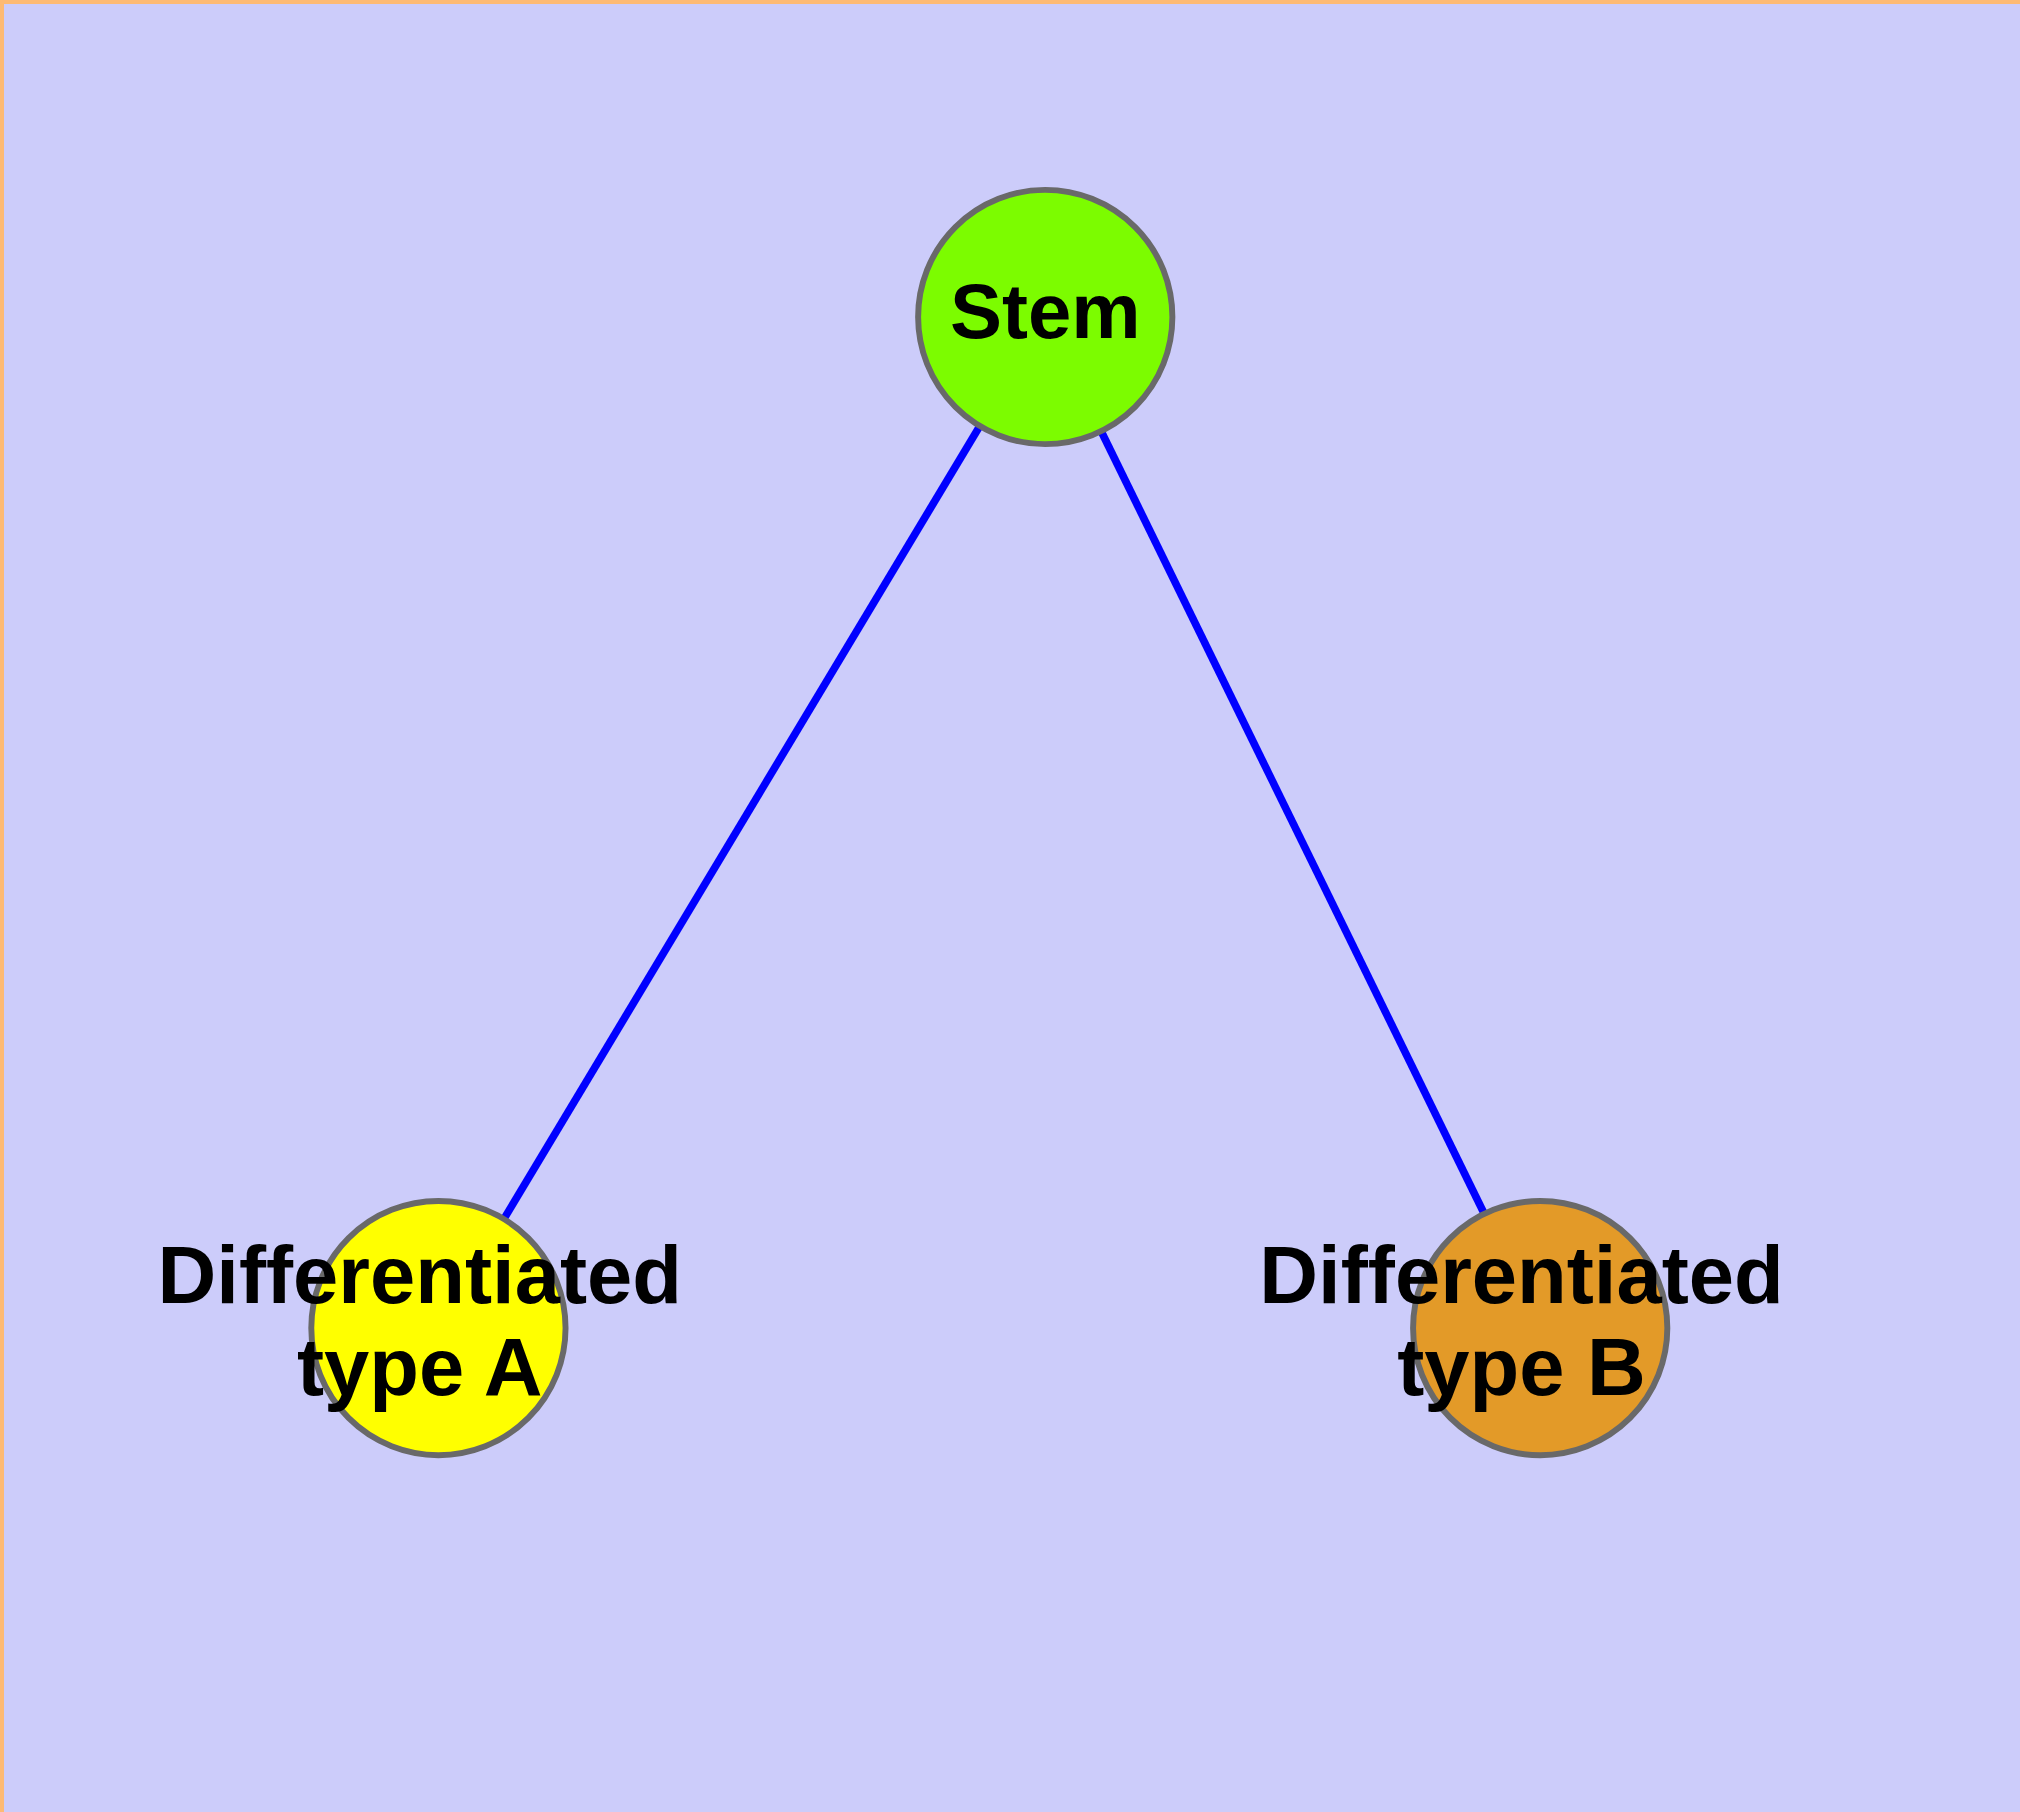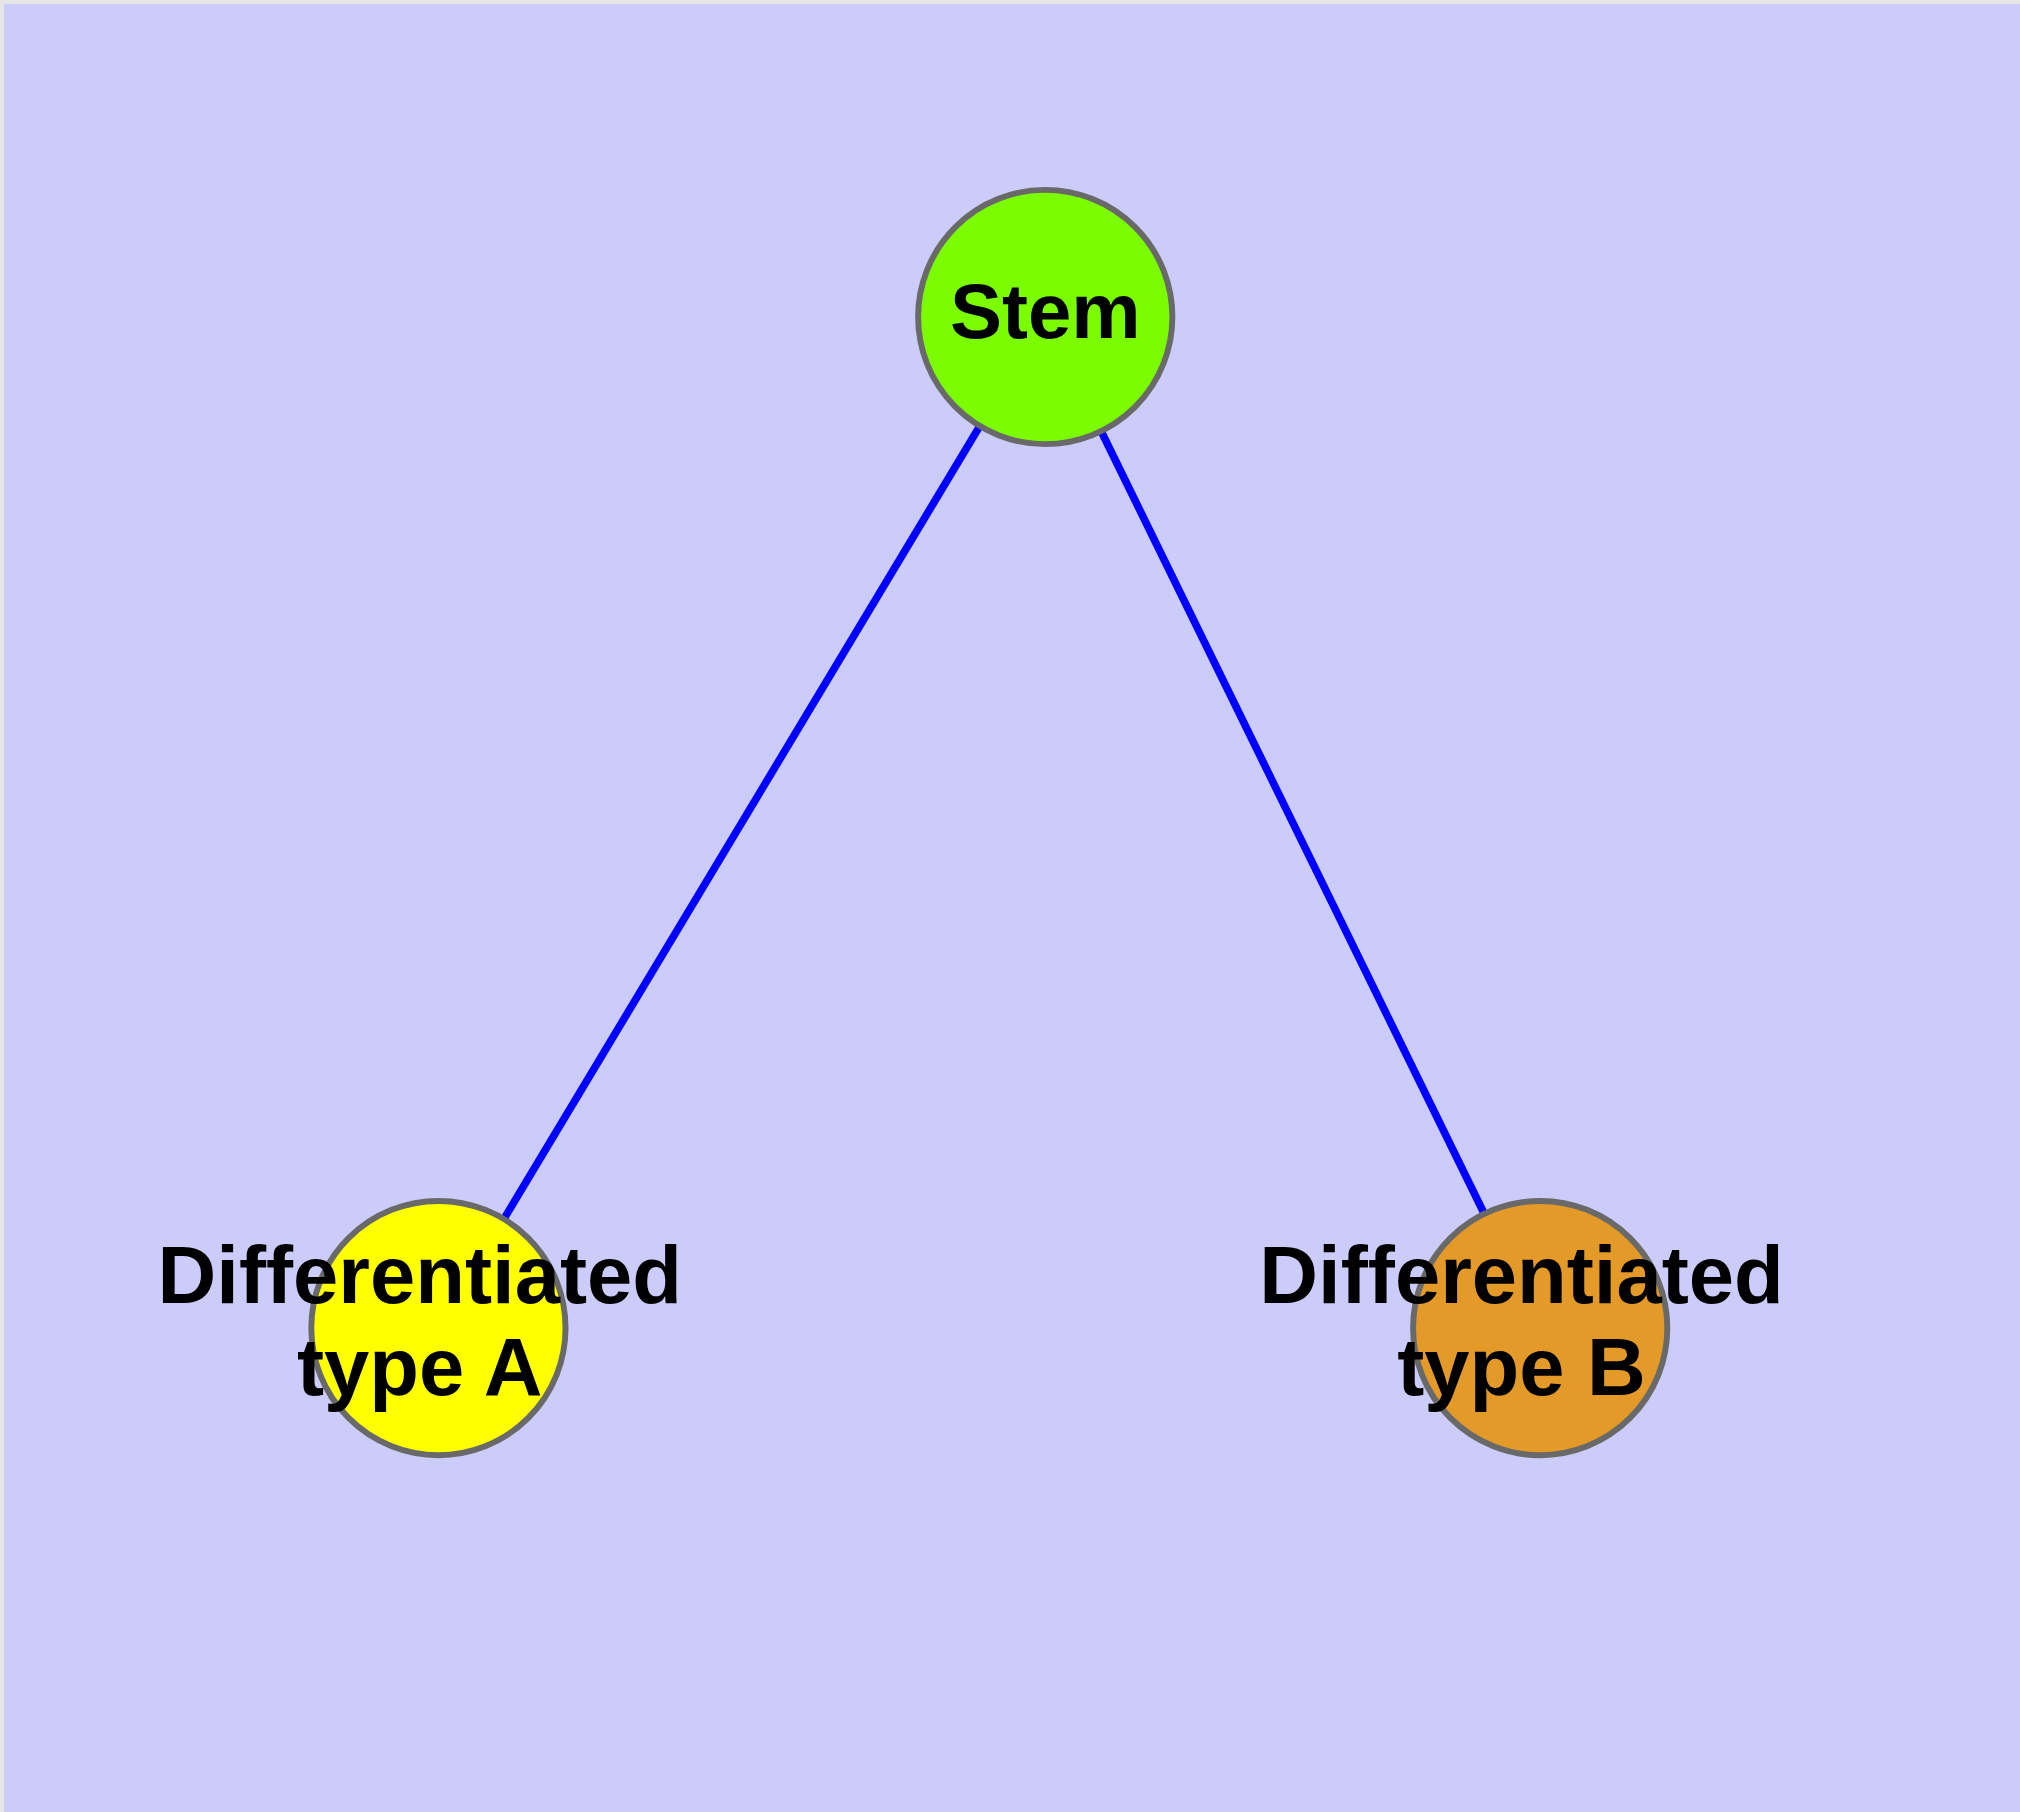--- a/index.html
+++ b/index.html
@@ -5,21 +5,21 @@
 <style>
   html, body {
     margin: 0;
     padding: 0;
     background: #ffffff;
   }
   #stage {
     position: relative;
     width: 2021px;
     height: 1812px;
-    background: #e5e5e5;
+    background: #fdba74;
     overflow: hidden;
   }
   #canvas-bg {
     position: absolute;
     left: 4.2px;
     top: 4.2px;
     width: 2016px;
     height: 1808px;
     background: #ccccfa;
   }

